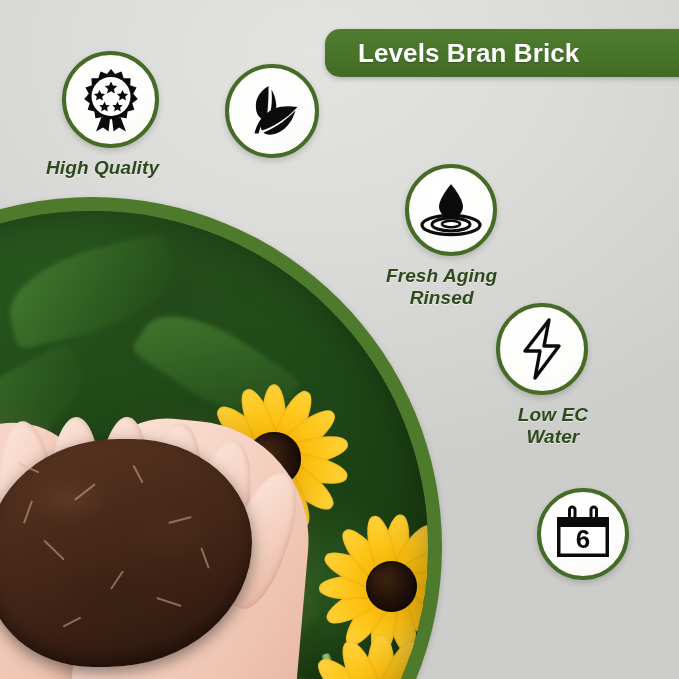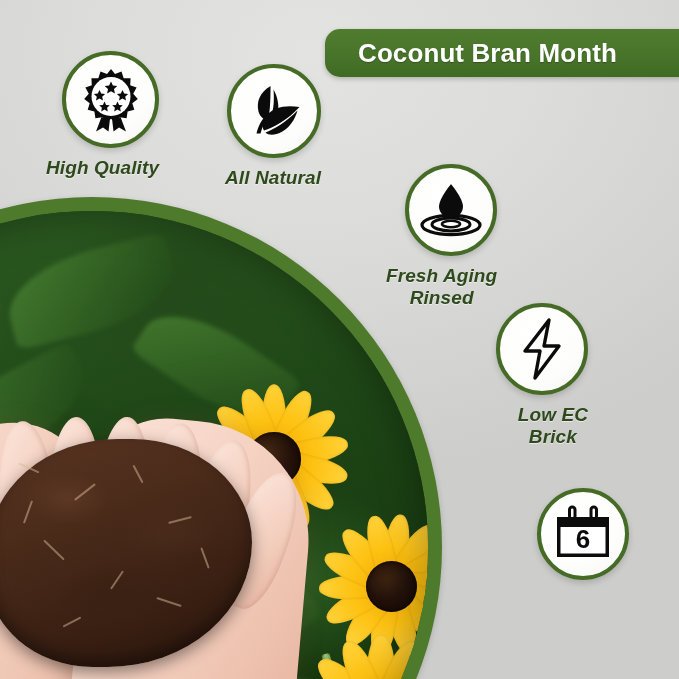--- a/index.html
+++ b/index.html
@@ -293,21 +293,21 @@
           <div class="coir-spec" style="left:206px;top:118px;width:22px;height:2px;transform:rotate(70deg);"></div>
           <div class="coir-spec" style="left:28px;top:72px;width:24px;height:2px;transform:rotate(-70deg);"></div>
         </div>
 
         <div class="vig"></div>
       </div>
     </div>
   </div>
 
   <div class="banner">
-    <span class="banner-text">Coconut Bran Month</span>
+    <span class="banner-text">Levels Bran Brick</span>
   </div>
 
   <div class="feature" id="f1">
     <div class="badge-circle">
       <svg width="62" height="66" viewBox="0 0 62 66">
         <g fill="#0b0b0b">
           <path d="M31 2 L35 7 L41.5 4.6 L43.7 11.2 L50.6 11.2 L50.2 18.2 L56.6 20.6 L53.2 26.7 L57.8 31.9 L52.3 36.2 L54.3 42.8 L47.6 44.4 L46.6 51.3 L39.8 50.2 L36 56 L31 51.8 L26 56 L22.2 50.2 L15.4 51.3 L14.4 44.4 L7.7 42.8 L9.7 36.2 L4.2 31.9 L8.8 26.7 L5.4 20.6 L11.8 18.2 L11.4 11.2 L18.3 11.2 L20.5 4.6 L27 7 Z"></path>
         </g>
         <circle cx="31" cy="29.5" r="19.5" fill="#ffffff"></circle>
         <g fill="#0b0b0b">
@@ -329,21 +329,20 @@
       <svg width="62" height="62" viewBox="0 0 62 62">
         <g fill="#0b0b0b">
           <path d="M27.5 6 C17 12 13 22 15.5 31.5 C17 37 21 40 24.5 40 C27 33 27.5 22 27.5 6 Z"></path>
           <path d="M30.5 9.5 C31.5 22 30.5 32 26.5 39.5 C29.5 40.5 33 38.5 34.5 34 C36.5 27 35 17 30.5 9.5 Z"></path>
           <path d="M56.5 27 C42 24.5 30.5 27.5 24 35 C19 40.8 18.5 47 21 50.5 C30 47.5 45 40 56.5 27 Z"></path>
           <path d="M54.5 30.5 C43 42.5 30 49.5 22.5 52.5 C25.5 55.5 32 55.5 38.5 52 C46.5 47.8 52 39.5 54.5 30.5 Z"></path>
           <path d="M28 34.5 C23 39 19.5 45.5 17.5 53.5 L13.5 53.5 C15.5 44.5 20 37.5 26 32.5 Z"></path>
         </g>
       </svg>
     </div>
-    <div class="feature-label">All Natural</div>
   </div>
 
   <div class="feature" id="f3">
     <div class="badge-circle">
       <svg width="64" height="56" viewBox="0 0 64 56">
         <path d="M32 2 C32 2 20 16.5 20 24.5 C20 31 25.4 36 32 36 C38.6 36 44 31 44 24.5 C44 16.5 32 2 32 2 Z" fill="#0b0b0b"></path>
         <ellipse cx="32" cy="42" rx="9" ry="3.2" fill="none" stroke="#0b0b0b" stroke-width="2.6"></ellipse>
         <ellipse cx="32" cy="42.5" rx="19" ry="6.4" fill="none" stroke="#0b0b0b" stroke-width="3"></ellipse>
         <ellipse cx="32" cy="43" rx="29" ry="9.6" fill="none" stroke="#0b0b0b" stroke-width="3.2"></ellipse>
       </svg>
@@ -352,21 +351,21 @@
 Rinsed</div>
   </div>
 
   <div class="feature" id="f4">
     <div class="badge-circle">
       <svg width="46" height="62" viewBox="0 0 46 62">
         <path d="M30 2 L6 33 L21 33 L16 60 L40 28 L25 28 Z" fill="none" stroke="#0b0b0b" stroke-width="3.4" stroke-linejoin="round" stroke-linecap="round"></path>
       </svg>
     </div>
     <div class="feature-label">Low EC
-Brick</div>
+Water</div>
   </div>
 
   <div class="feature" id="f5">
     <div class="badge-circle">
       <svg width="60" height="58" viewBox="0 0 60 58">
         <rect x="16.5" y="2" width="5.5" height="12" rx="2.7" fill="none" stroke="#0b0b0b" stroke-width="3"></rect>
         <rect x="38" y="2" width="5.5" height="12" rx="2.7" fill="none" stroke="#0b0b0b" stroke-width="3"></rect>
         <path d="M4 12 H56 V52 H4 Z" fill="#0b0b0b"></path>
         <path d="M7.5 22 H52.5 V48.5 H7.5 Z" fill="#ffffff"></path>
         <text x="30" y="43" text-anchor="middle" font-family="Liberation Sans, sans-serif" font-size="26" font-weight="bold" fill="#0b0b0b">6</text>

